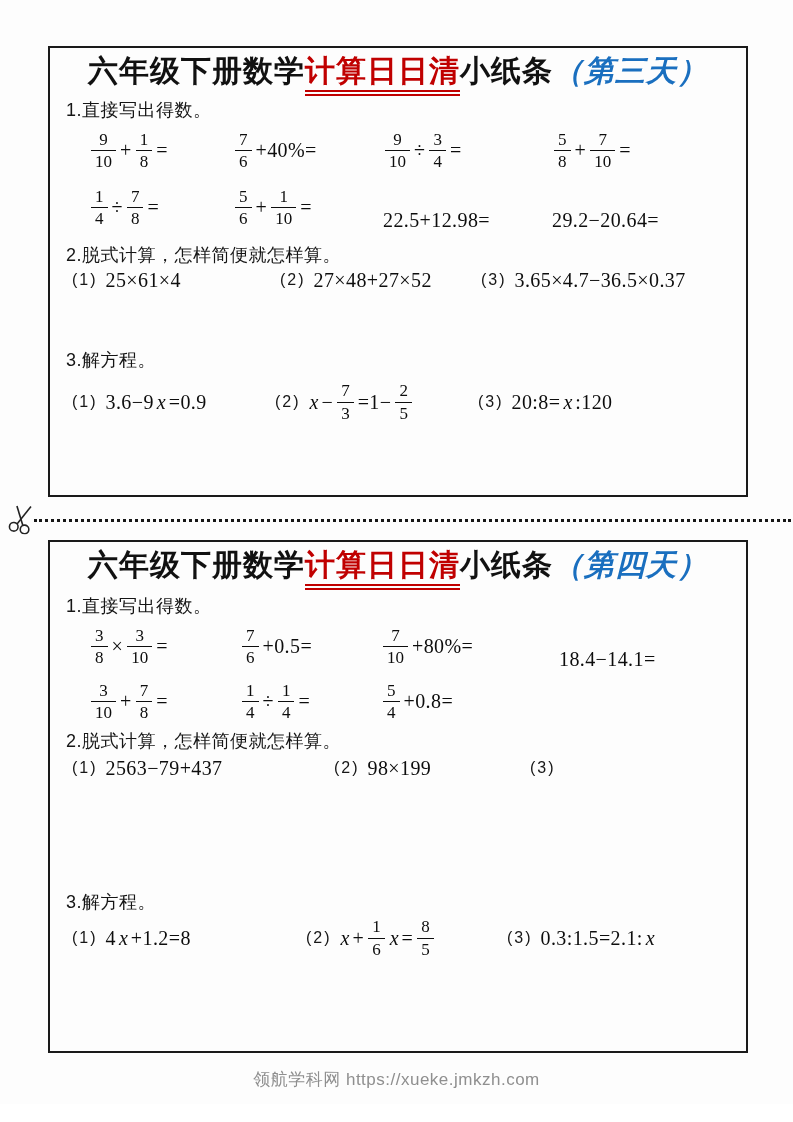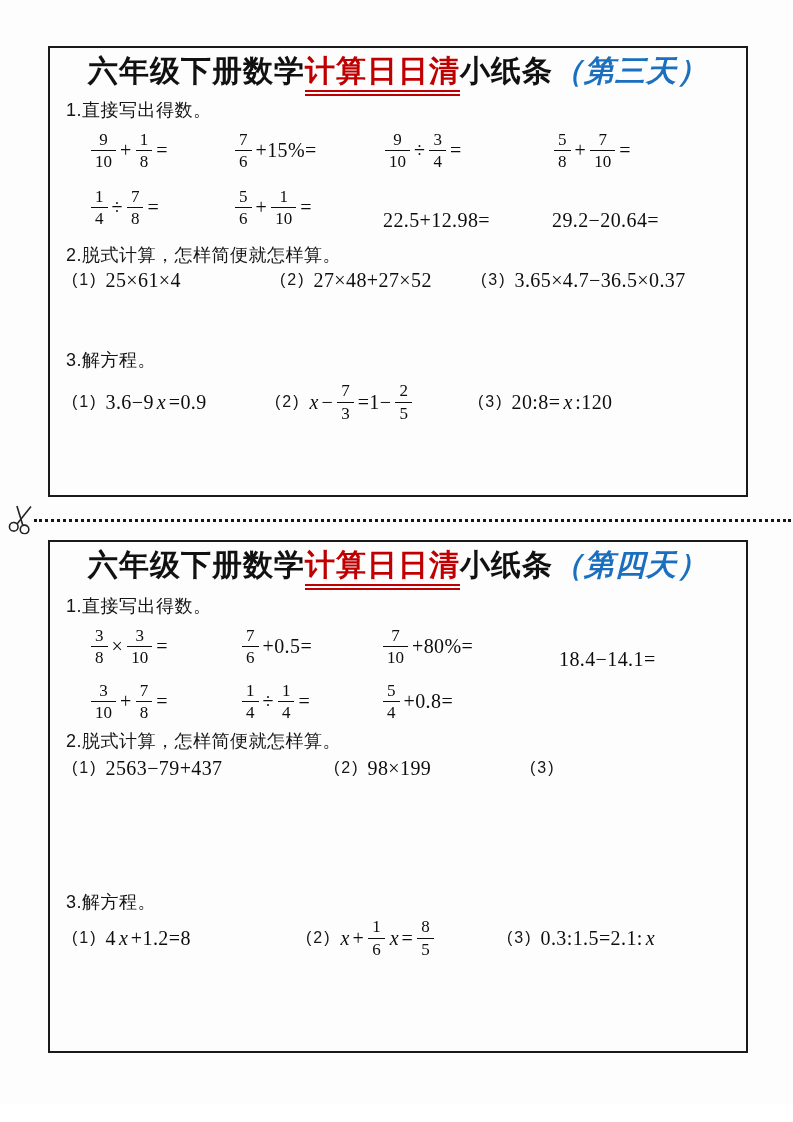--- a/index.html
+++ b/index.html
@@ -103,21 +103,21 @@
             <span class="fden">8</span>
           </span>
           <span class="mtext">=</span>
         </span>
       <span class="expr">
           <span class="frac">
             <span class="fnum">7</span>
             <span class="fbar"></span>
             <span class="fden">6</span>
           </span>
-          <span class="mtext">+15%=</span>
+          <span class="mtext">+40%=</span>
         </span>
       <span class="expr">
           <span class="frac">
             <span class="fnum">9</span>
             <span class="fbar"></span>
             <span class="fden">10</span>
           </span>
           <span class="mtext">÷</span>
           <span class="frac">
             <span class="fnum">3</span>
@@ -384,13 +384,14 @@
       <span class="prob">
         <span class="plabel">(3)</span>
         <span class="expr">
             <span class="mtext">0.3:1.5=2.1:</span>
             <span class="mvar">x</span>
           </span>
       </span>
     </div>
   </div>
 
+  <div class="footer">领航学科网 https://xueke.jmkzh.com</div>
 </div>
 
 </body></html>

